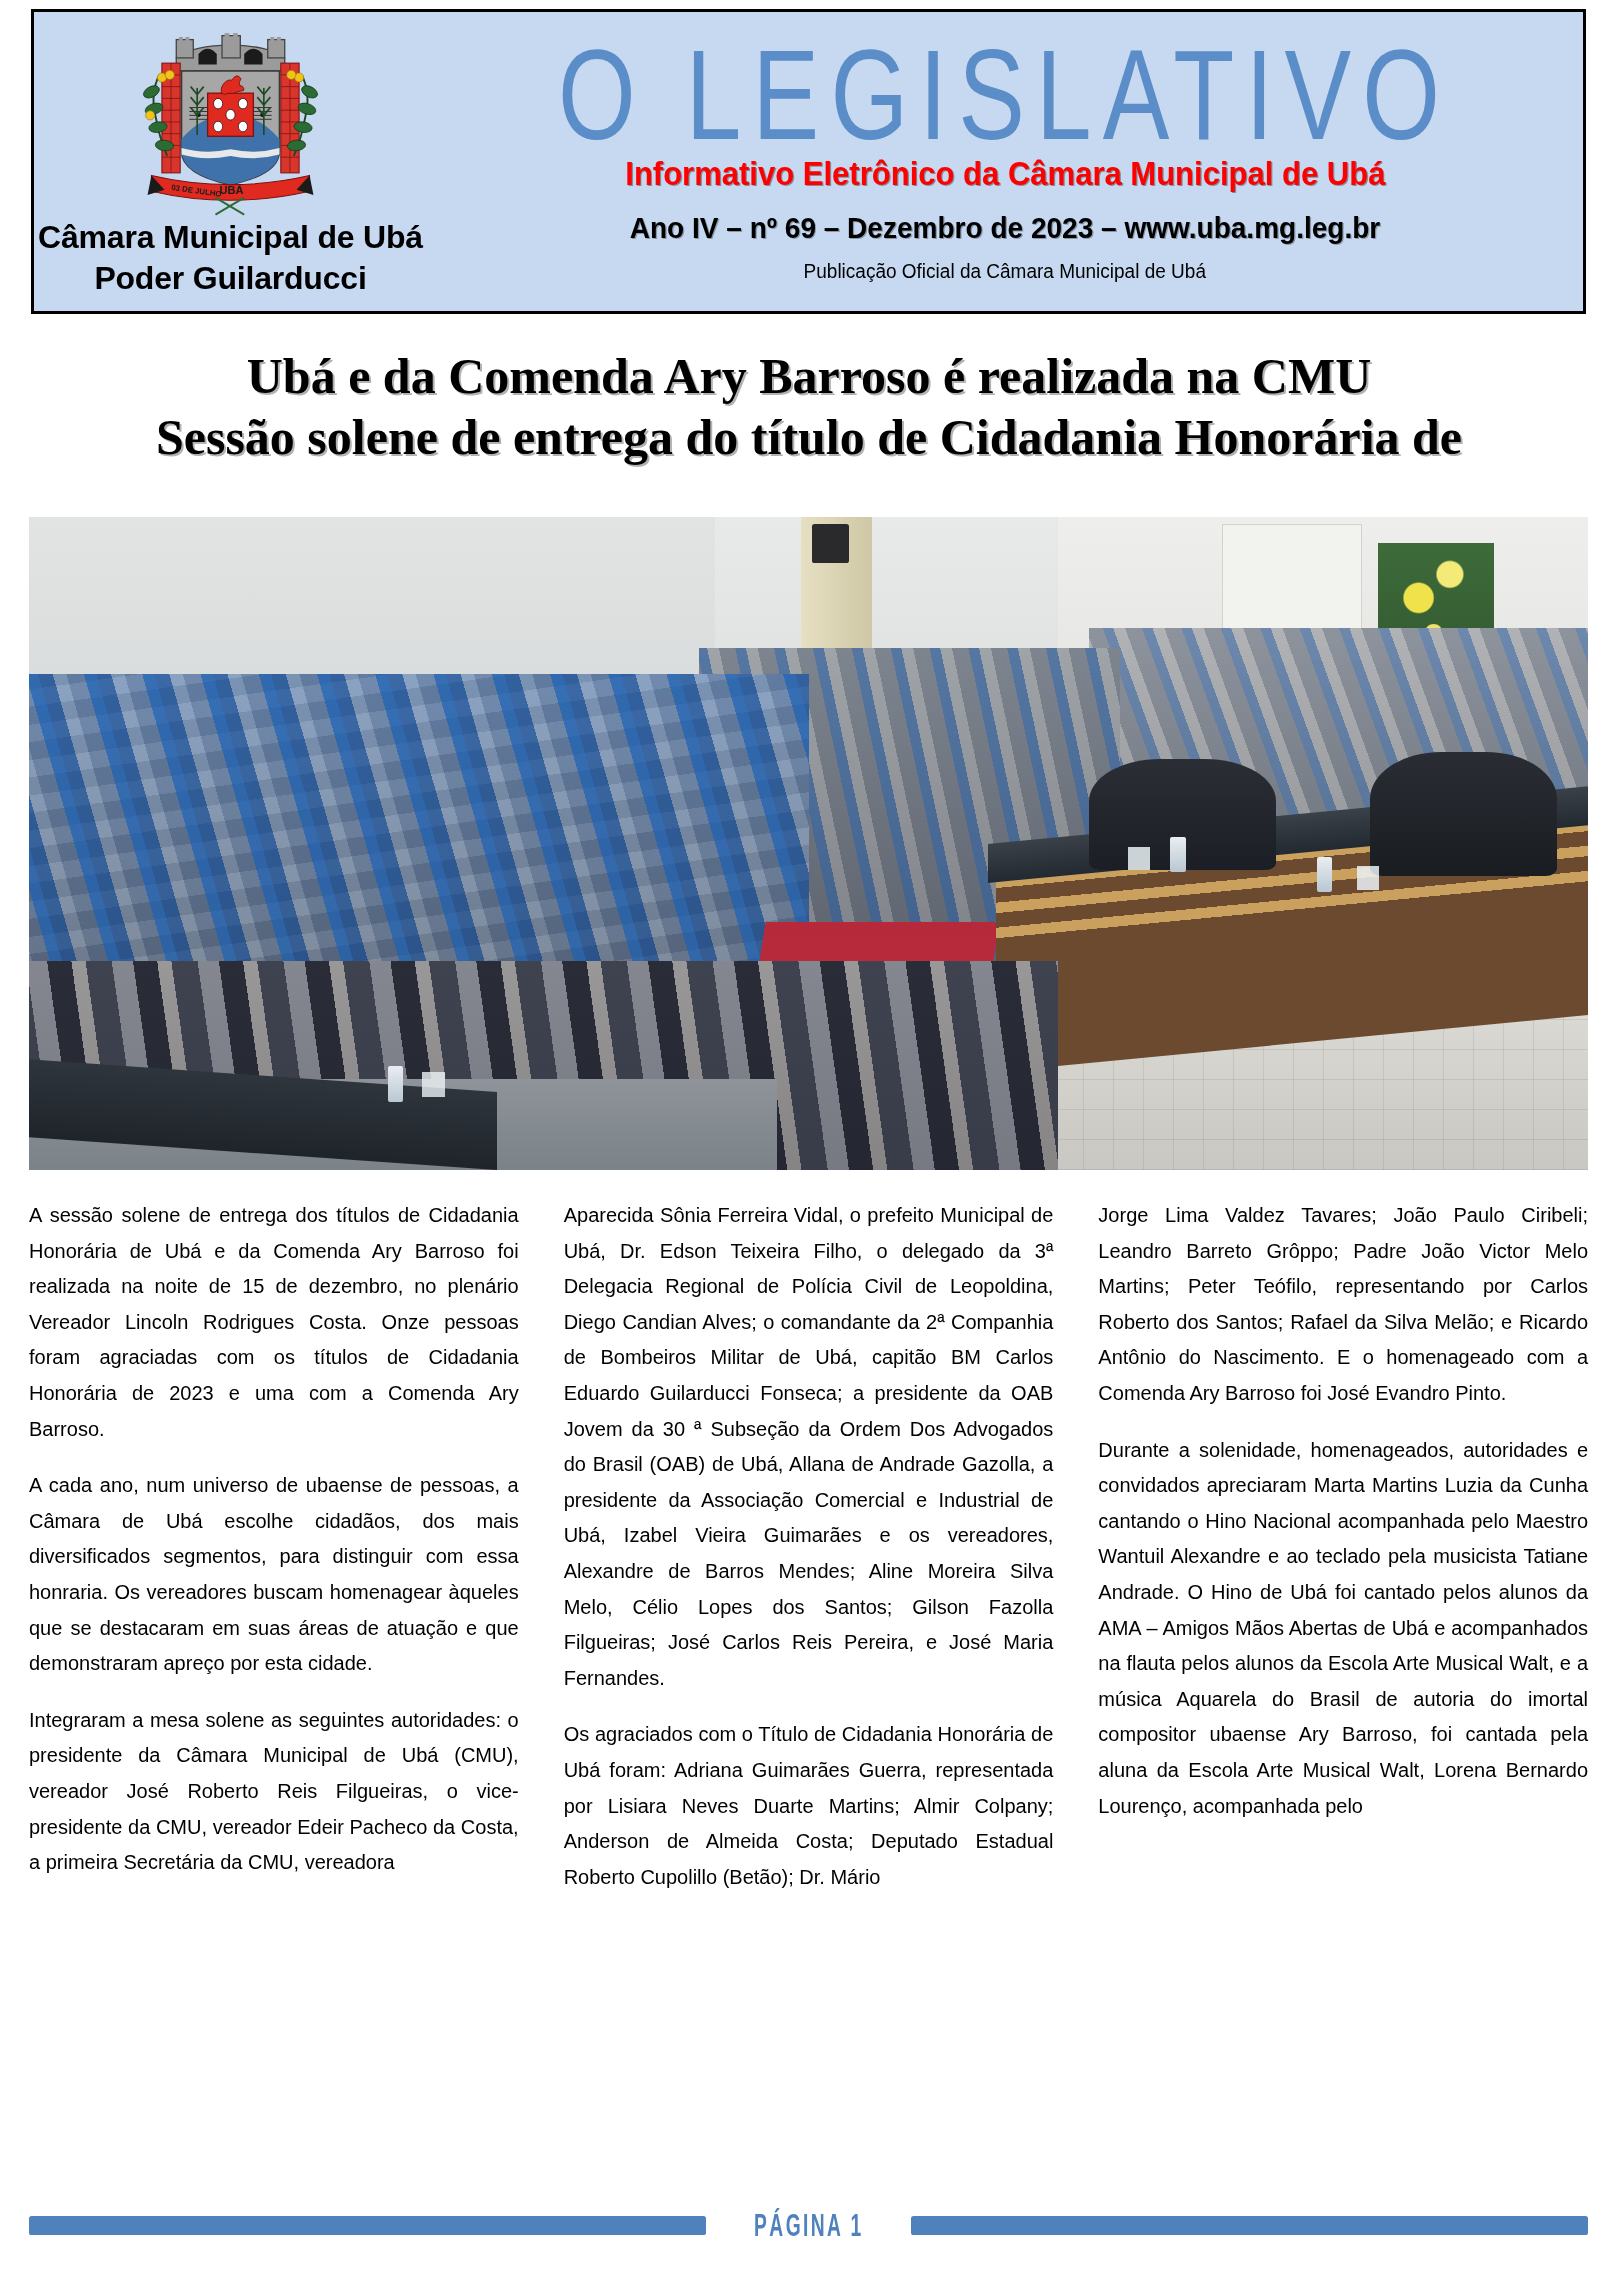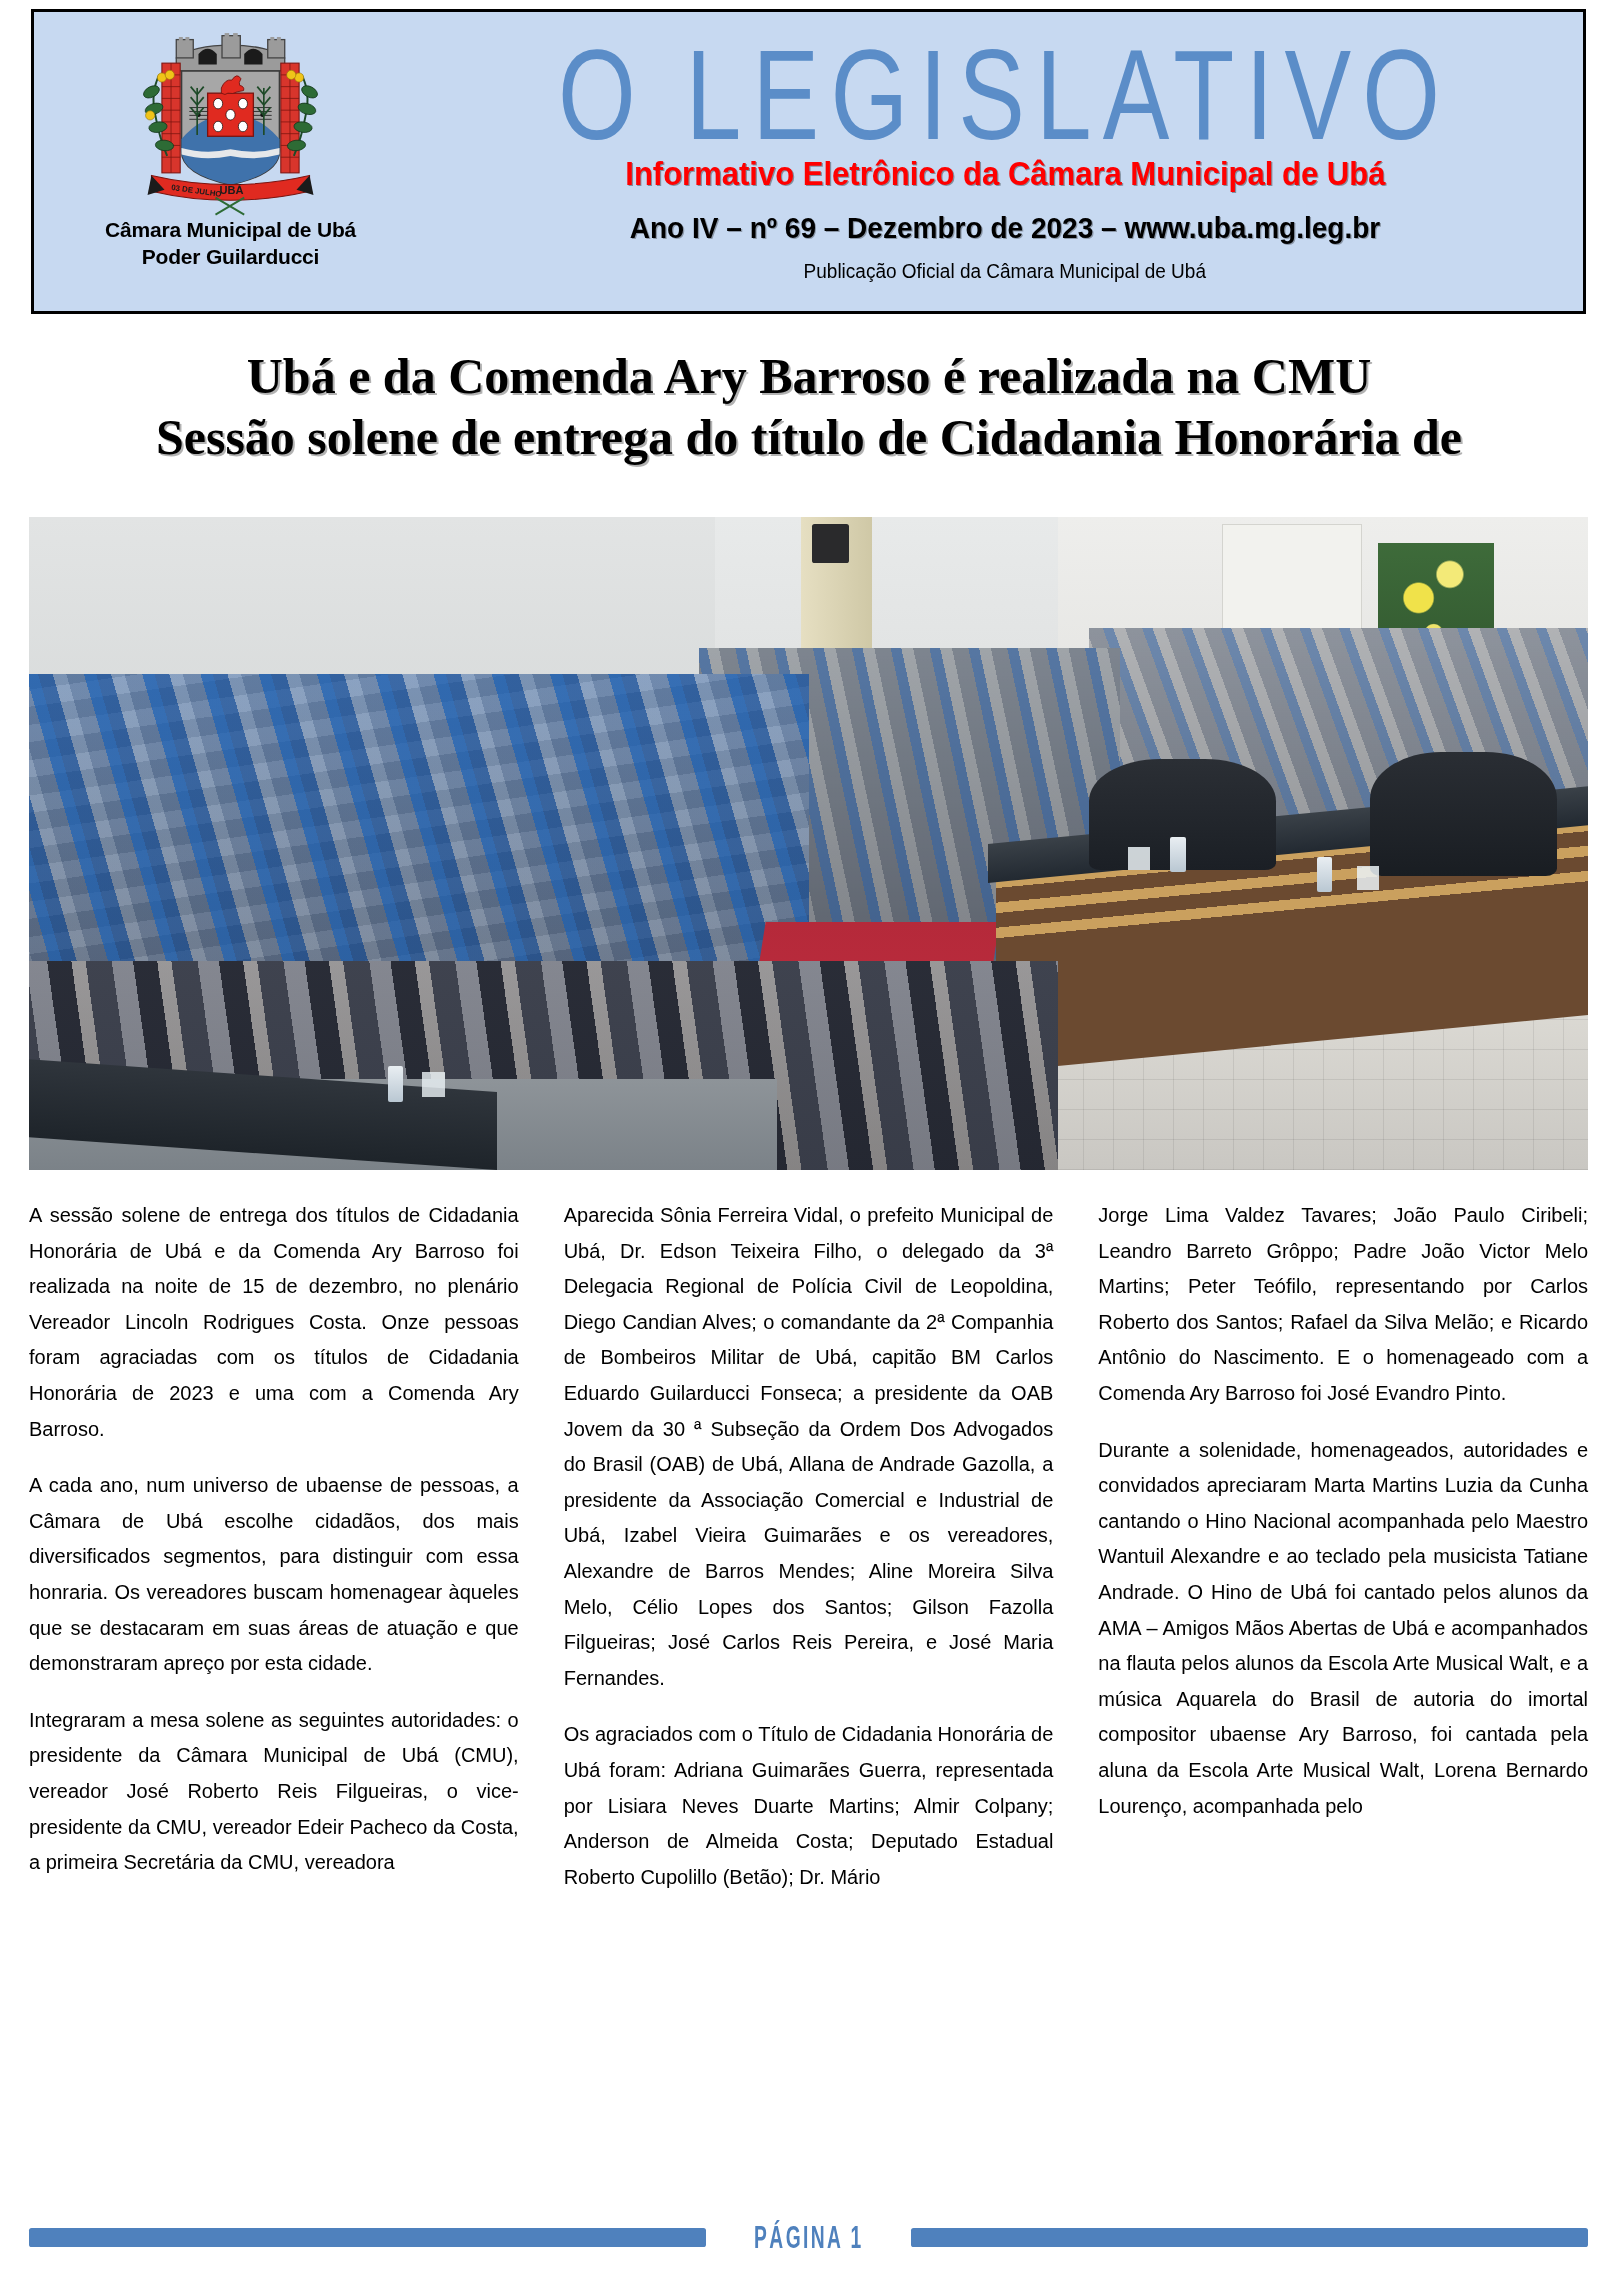--- a/index.html
+++ b/index.html
@@ -38,21 +38,21 @@
     align-items: center;
   }
   .crest {
     margin-top: 7.9px;
     width: 177px;
     height: 196px;
   }
   .crest-caption {
     text-align: center;
     font-weight: bold;
-    font-size: 21px;
+    font-size: 32px;
     line-height: 1.28;
     color: #000;
     margin-top: 1.3px;
     letter-spacing: -0.2px;
   }
   .title-col {
     flex: 1;
     position: relative;
     display: flex;
     flex-direction: column;
@@ -235,21 +235,20 @@
   
   .footer {
     position: absolute;
     left: 29px;
     top: 2207px;
     width: 1559px;
     height: 37px;
     display: flex;
     align-items: center;
     gap: 11.8px;
-    margin-top: 12px;
   }
   .foot-bar {
     flex: 1;
     height: 19.6px;
     background: #4f81bd;
     border-radius: 2.6px;
   }
   .foot-label {
     font-family: "Liberation Sans Narrow", "Liberation Sans", sans-serif;
     font-size: 31px;

